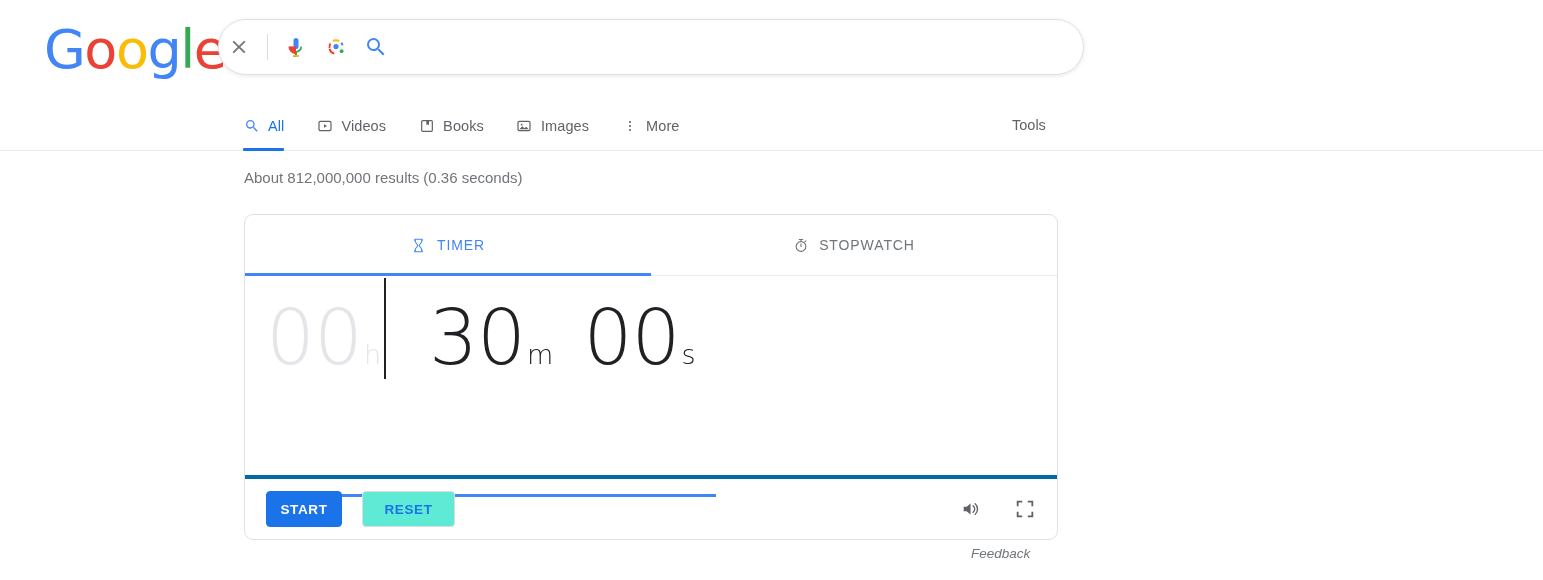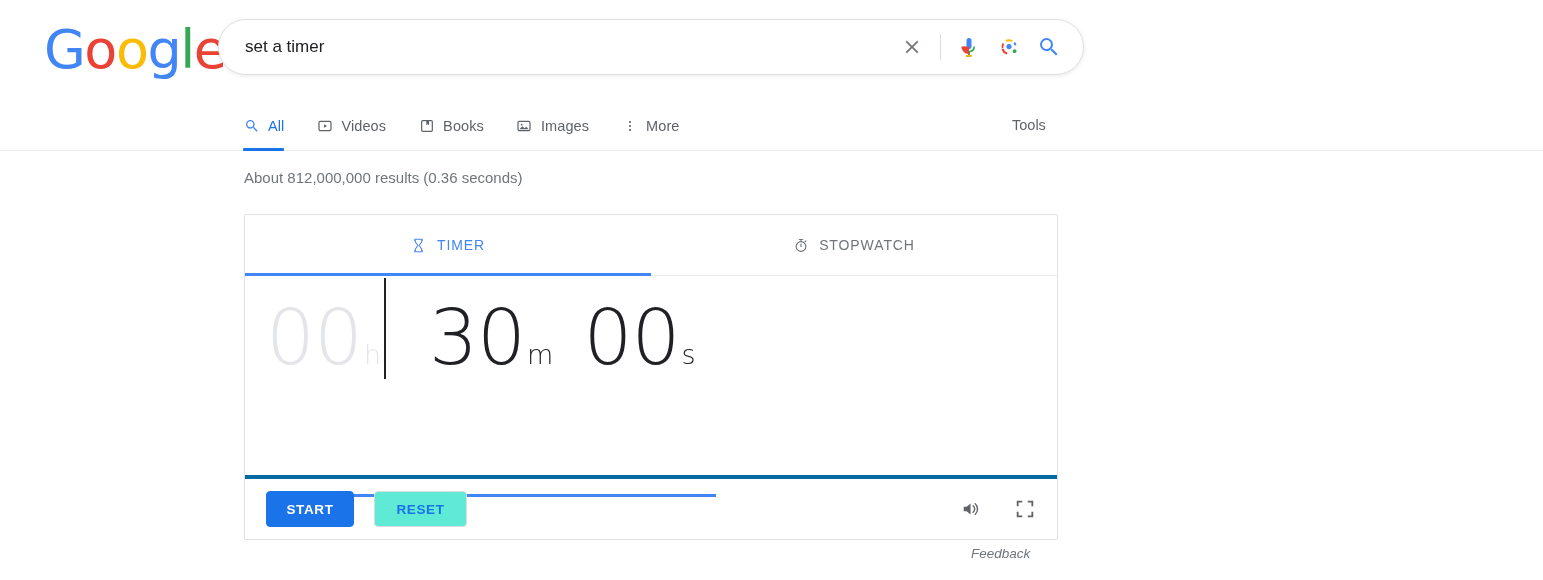--- a/index.html
+++ b/index.html
@@ -79,21 +79,21 @@
   
   .result-stats {
     position: absolute; left: 244px; top: 168px;
     font-size: 15px; color: #70757a; line-height: 20px;
   }
 
   
   .timer-card {
     position: absolute; left: 244px; top: 214px;
     width: 814px; height: 326px;
-    border: 1px solid #dfe1e5; border-radius: 1px;
+    border: 1px solid #dfe1e5; border-radius: 9px;
     background: #fff; overflow: hidden;
   }
   .card-tabs { display: flex; height: 61px; border-bottom: 1px solid #ebebeb; position: relative; }
   .card-tab {
     flex: 1; display: flex; align-items: center; justify-content: center;
     gap: 10px; cursor: pointer;
     font-size: 14px; letter-spacing: .9px; color: #70757a;
     position: relative;
   }
   .card-tab.active { color: #4285f4; }
@@ -137,21 +137,21 @@
     padding: 0 21px; position: relative;
   }
   .btn {
     font-family: "Liberation Sans", sans-serif;
     font-size: 13.5px; font-weight: bold; letter-spacing: .6px;
     border-radius: 4px; cursor: pointer; outline: none;
     height: 36px; display: flex; align-items: center; justify-content: center;
   }
   .btn-start {
     background: #1a73e8; color: #fff; border: 1px solid #1a73e8;
-    width: 88px;
+    width: 76px;
   }
   .btn-reset {
     background: #5eead4; color: #1a73e8; border: 1px solid #dadce0;
     width: 93px; margin-left: 20px;
   }
   .action-icons {
     position: absolute; right: 21px; top: 0; height: 60px;
     display: flex; align-items: center; gap: 32px;
   }
   .act-ico { cursor: pointer; display: flex; align-items: center; justify-content: center; }
@@ -167,21 +167,20 @@
 
 <div class="page">
 
   <div class="header">
 
     <div class="logo">
       <span class="lg-b">G</span><span class="lg-r">o</span><span class="lg-y">o</span><span class="lg-b">g</span><span class="lg-g">l</span><span class="lg-r">e</span>
     </div>
 
     <div class="searchbar">
-      <input class="search-input" type="text" value="set a timer" style="">
       <div class="sb-right">
         <div class="sb-icon">
           <svg width="22" height="22" viewBox="0 0 24 24">
             <path d="M6.4 5.1 5 6.5 10.6 12 5 17.5l1.4 1.4L12 13.4l5.6 5.5 1.4-1.4-5.6-5.5 5.6-5.5L17.6 5.1 12 10.6z" fill="#70757a"></path>
           </svg>
         </div>
         <div class="sb-divider"></div>
         <div class="sb-icon">
           <svg width="24" height="24" viewBox="0 0 24 24">
             <path d="M12 3a2.5 2.5 0 0 1 2.5 2.5v6a2.5 2.5 0 0 1-5 0v-6A2.5 2.5 0 0 1 12 3z" fill="#4285F4"></path>

